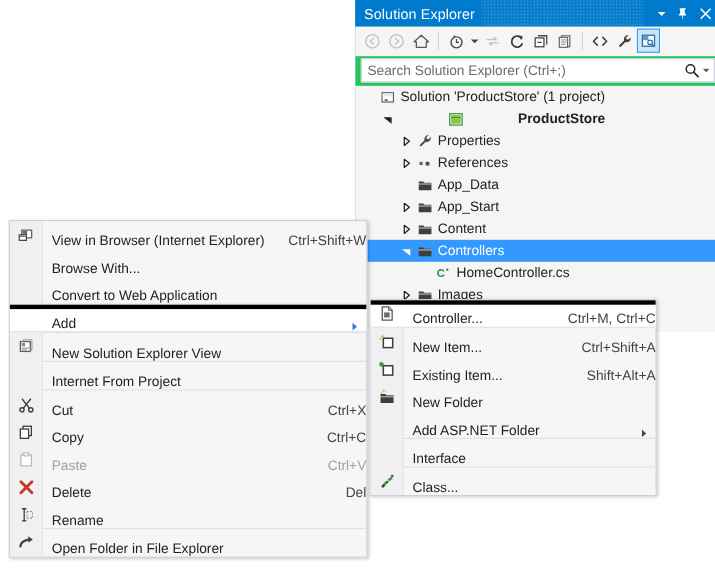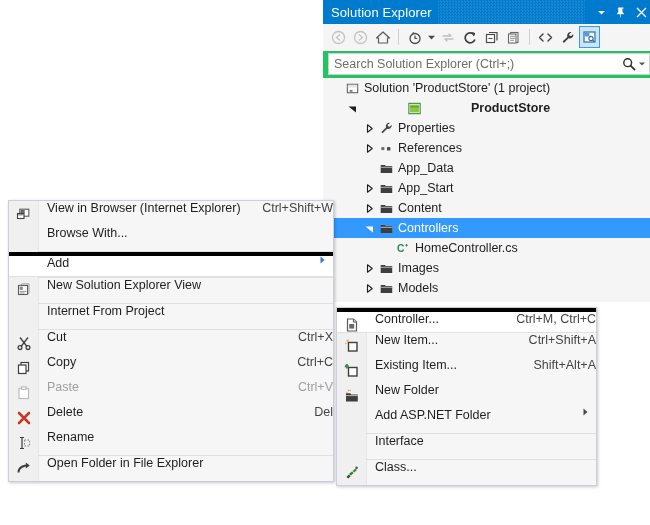--- a/index.html
+++ b/index.html
@@ -179,37 +179,36 @@
   }
   #context-menu {
     left: 8px;
     top: 200px;
     width: 326px;
   }
   #add-submenu {
     left: 336px;
     top: 272px;
     width: 261px;
-    margin-top: 35px;
   }
   .ctx-gutter-bg {
     position: absolute;
     left: 0;
     top: 0;
     bottom: 0;
     width: 29px;
     background: #f0f0f0;
     border-right: 1px solid #e6e6e6;
   }
   .ctx-items { position: relative; }
   .ctx-item {
     position: relative;
     height: 25px;
     display: flex;
-    align-items: flex-start;
+    align-items: flex-end;
     box-sizing: border-box;
   }
   .ctx-item.highlight {
     background: #ffffff;
     border-top: 4px solid #000000;
     border-bottom: 1px solid #e0e0e0;
   }
   .ctx-ico {
     width: 29px;
     height: 25px;
@@ -532,20 +531,24 @@
                 <rect x="2.2" y="8.2" width="5.1" height="1.2" fill="#7a7a7a"></rect>
             </svg>
           </span>
           <span class="ctx-label">View in Browser (Internet Explorer)</span>
           <span class="ctx-shortcut">Ctrl+Shift+W</span>
         </div>
         <div class="ctx-item">
           <span class="ctx-ico"></span>
           <span class="ctx-label">Browse With...</span>
         </div>
+        <div class="ctx-item">
+          <span class="ctx-ico"></span>
+          <span class="ctx-label">Convert to Web Application</span>
+        </div>
         <div class="ctx-sep"></div>
         <div class="ctx-item highlight">
           <span class="ctx-ico"></span>
           <span class="ctx-label">Add</span>
           <span class="ctx-arrow">
             <svg width="5" height="8" viewBox="0 0 5 8">
               <path d="M0.5 0.5 L4.5 4 L0.5 7.5 Z" fill="#2a7ad4"></path>
             </svg>
           </span>
         </div>

